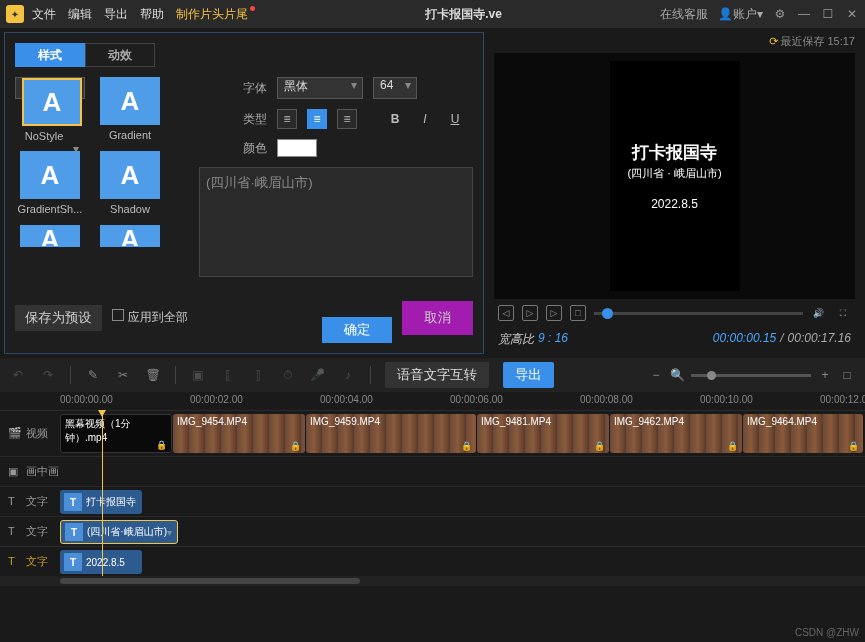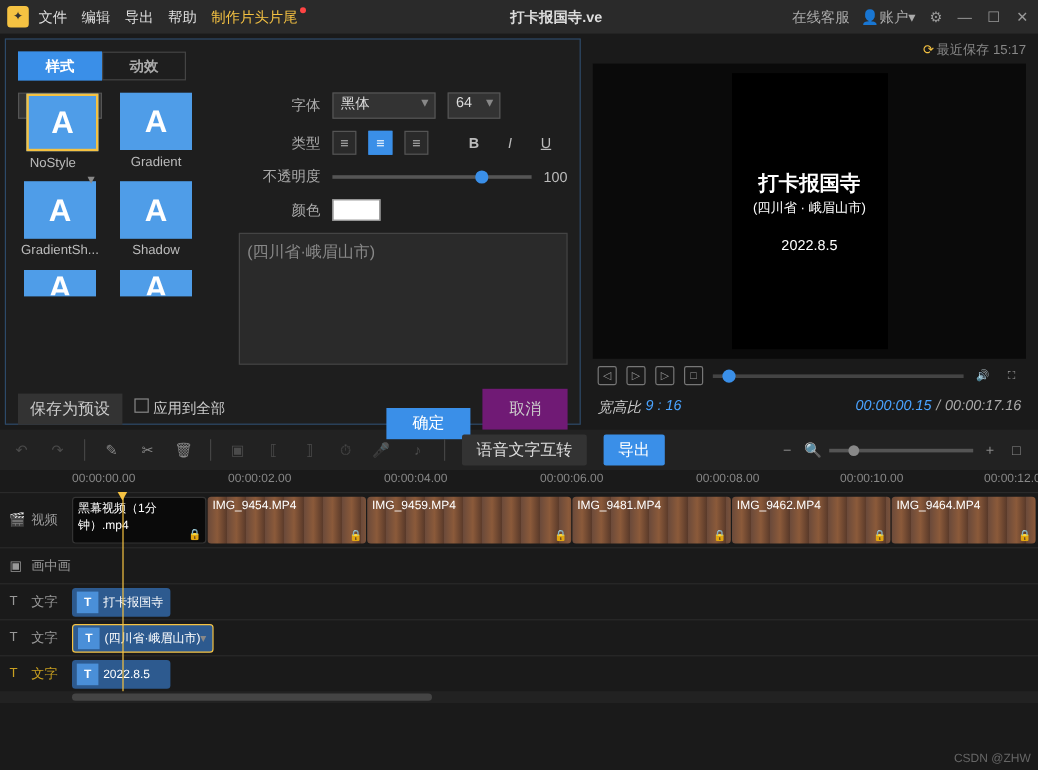--- a/index.html
+++ b/index.html
@@ -38,21 +38,21 @@
 .icon-btn.active { background:#3a8fe8; color:#fff; border-color:#3a8fe8;}
 .slider { flex:1; height:3px; background:#555; position:relative;}
 .slider .knob { position:absolute; right:36px; top:-4px; width:11px;height:11px; border-radius:50%; background:#3a8fe8;}
 .swatch { width:40px; height:18px; background:#fff; border:1px solid #888; cursor:pointer;}
 .textarea { width:100%; height:110px; background:#2a2a2a; border:1px solid #444; color:#888; padding:6px; resize:none;}
 .panel-footer { display:flex; align-items:center; gap:10px; margin-top:8px;}
 .btn-s { background:#333; color:#ccc; border:none; padding:4px 10px; cursor:pointer;}
 .chk { width:12px;height:12px; border:1px solid #888; display:inline-block; margin-right:4px;}
 .spacer{flex:1;}
 .btn-p { background:#3a8fe8; color:#fff; border:none; padding:4px 22px; cursor:pointer;margin-top:25px;}
-.btn-d { background:#701a75; color:#ccc; border:none; padding:8px 22px; cursor:pointer;}
+.btn-d { background:#a21caf; color:#ccc; border:none; padding:8px 22px; cursor:pointer;}
 
 
 .preview-wrap { flex:1; padding:6px 10px 6px 6px; display:flex; flex-direction:column;}
 .lastsave { text-align:right; color:#888; font-size:11px; margin-bottom:4px;}
 .lastsave .i{color:#f5c242;margin-right:2px;}
 .preview { flex:1; background:#0a0a0a; display:flex; align-items:center; justify-content:center;}
 .phone { width:130px; height:230px; background:#000; display:flex; flex-direction:column; align-items:center; justify-content:center; color:#fff; text-align:center;}
 .phone .t1{font-size:17px; font-weight:bold;}
 .phone .t2{font-size:11px; margin-top:2px;}
 .phone .t3{font-size:12px; margin-top:16px;}
@@ -162,27 +162,20 @@
           <span class="lbl">类型</span>
           <div class="icon-btn">≡</div>
           <div class="icon-btn active">≡</div>
           <div class="icon-btn">≡</div>
           <span style="width:8px"></span>
           <div class="icon-btn" style="border:none;background:none;font-weight:bold">B</div>
           <div class="icon-btn" style="border:none;background:none;font-style:italic">I</div>
           <div class="icon-btn" style="border:none;background:none;text-decoration:underline">U</div>
         </div>
         <div class="form-row">
-          <span class="lbl">不透明度</span>
-          <div class="slider">
-              <div class="knob"></div>
-            </div>
-          <span>100</span>
-        </div>
-        <div class="form-row">
           <span class="lbl">颜色</span>
           <div class="swatch"></div>
         </div>
         <textarea class="textarea" style="">(四川省·峨眉山市)</textarea>
       </div>
     </div>
     <div class="panel-footer">
       <button class="btn-s">保存为预设</button>
       <span><span class="chk"></span><span>应用到全部</span></span>
       <span class="spacer"></span>

